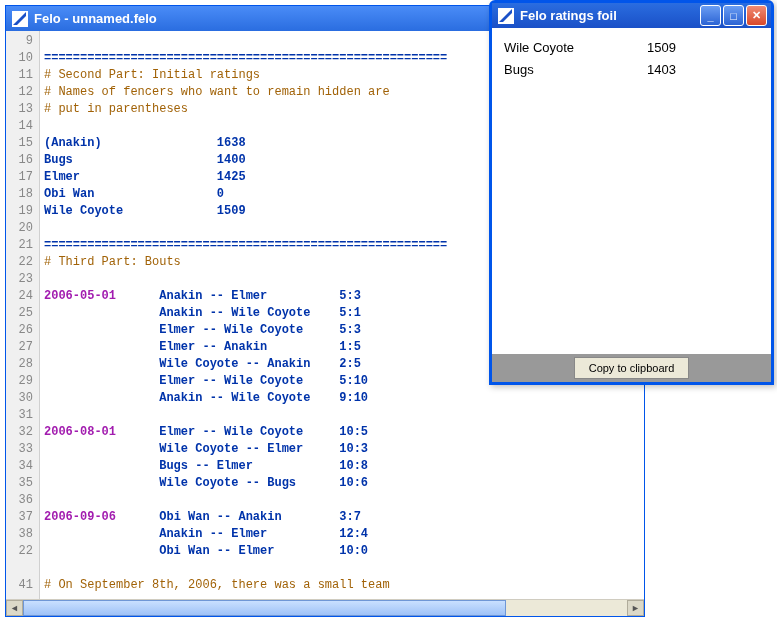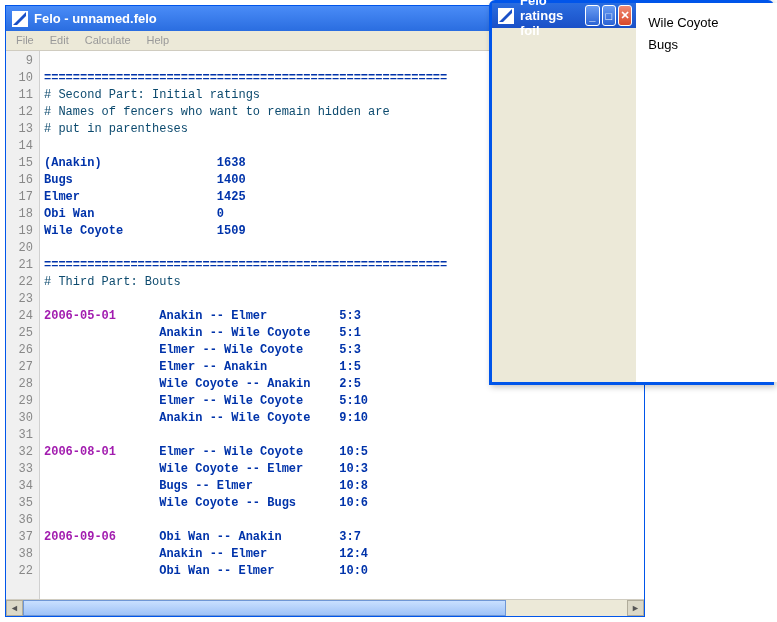--- a/index.html
+++ b/index.html
@@ -82,21 +82,21 @@
     font-size: 12px;
     line-height: 17px;
     padding: 2px 4px;
     white-space: pre;
     color: #003399;
     font-weight: bold;
     overflow: hidden;
   }
   .code .row { height: 17px; }
   .tok-blue   { color: #0033aa; font-weight: bold; }
-  .tok-maroon { color: #0c4a6e; font-weight: normal; }
+  .tok-maroon { color: #a16207; font-weight: normal; }
   .tok-date   { color: #a21caf; font-weight: bold; }
 
   .hscroll {
     height: 17px;
     background: #ece9d8;
     border-top: 1px solid #d0ccc0;
     display: flex;
     align-items: stretch;
   }
   .hscroll .sb-btn {
@@ -122,21 +122,21 @@
 
   
   .ratings-window {
     position: absolute;
     left: 489px; top: 0px;
     width: 285px; height: 385px;
     border: 3px solid #0055EA;
     border-radius: 6px 6px 0 0;
     background: #ece9d8;
     display: flex;
-    flex-direction: row;
+    flex-direction: column;
     box-shadow: 2px 2px 6px rgba(0,0,0,0.25);
   }
   .ratings-window .titlebar2 {
     height: 25px;
     background: linear-gradient(#2a6de0,#1a50c7);
     color: #fff;
     display: flex;
     align-items: center;
     padding: 0 4px 0 6px;
     font-weight: bold;
@@ -200,26 +200,20 @@
 
   <div class="titlebar">
     <span class="app-icon">
       <svg width="16" height="16" viewBox="0 0 16 16">
           <polygon points="1,14 14,1 14,5 5,14" fill="#1a50c7"></polygon>
         </svg>
     </span>
     <span>Felo - unnamed.felo</span>
   </div>
 
-  <div class="menubar">
-    <div class="menu-item">File</div>
-    <div class="menu-item">Edit</div>
-    <div class="menu-item">Calculate</div>
-    <div class="menu-item">Help</div>
-  </div>
 
   <div class="editor-area">
     <div class="gutter" id="gutter">
         <div class="ln">9</div>
         <div class="ln">10</div>
         <div class="ln">11</div>
         <div class="ln">12</div>
         <div class="ln">13</div>
         <div class="ln">14</div>
         <div class="ln">15</div>

